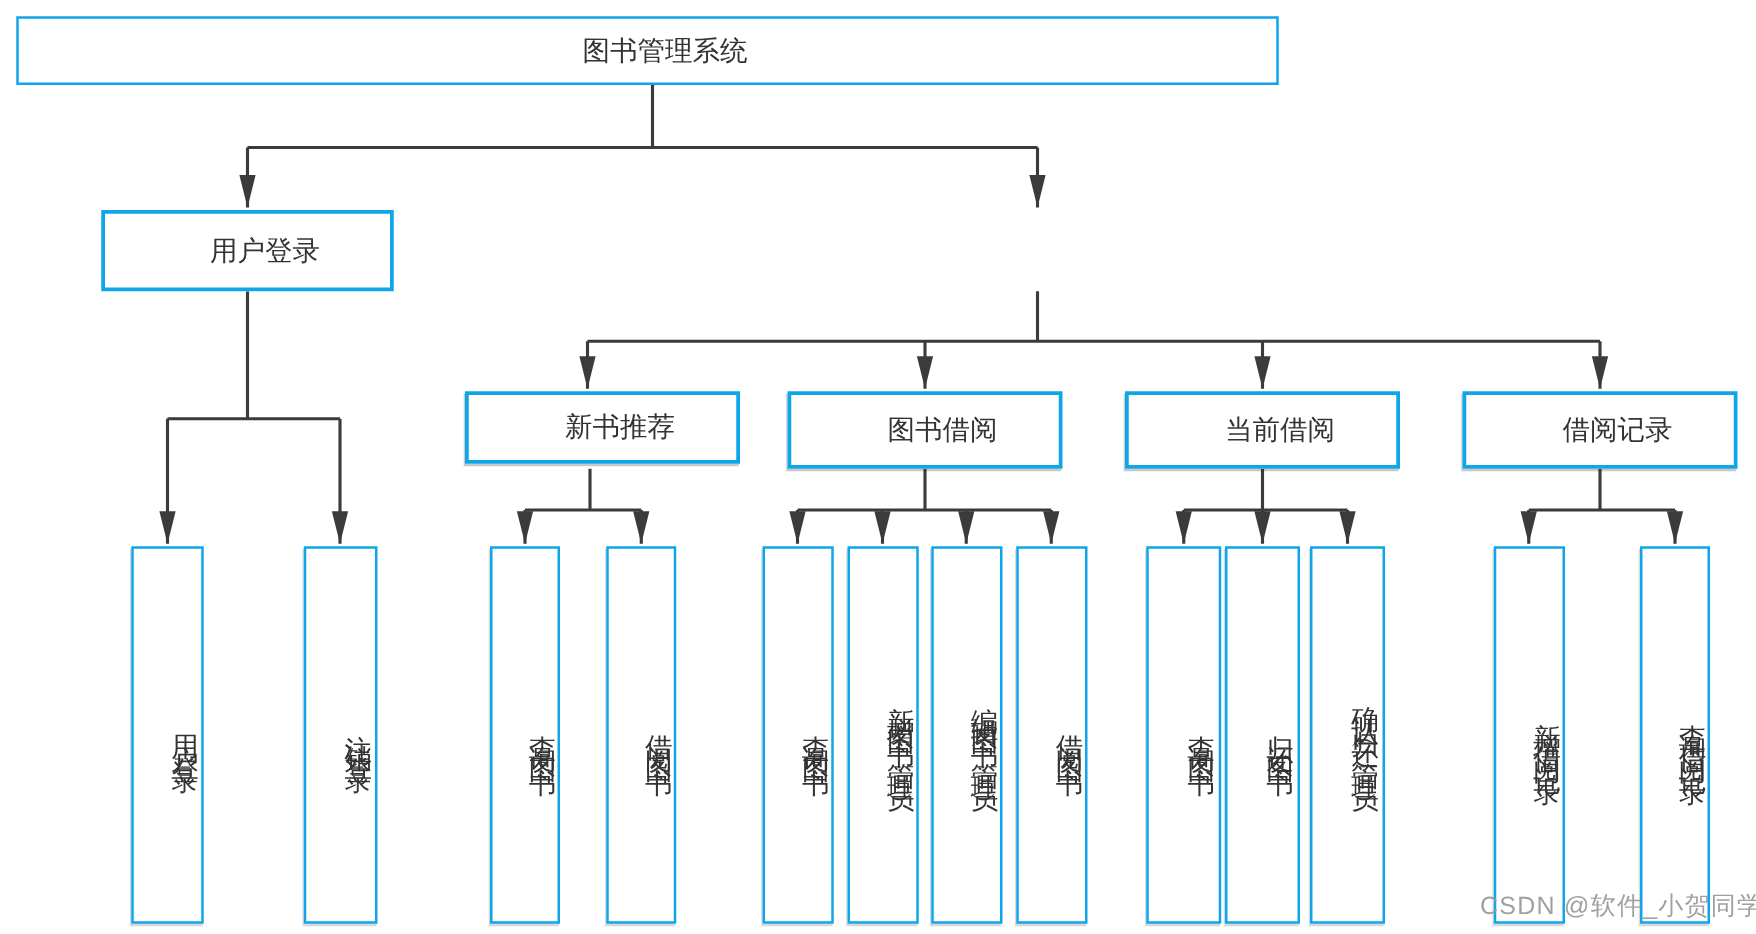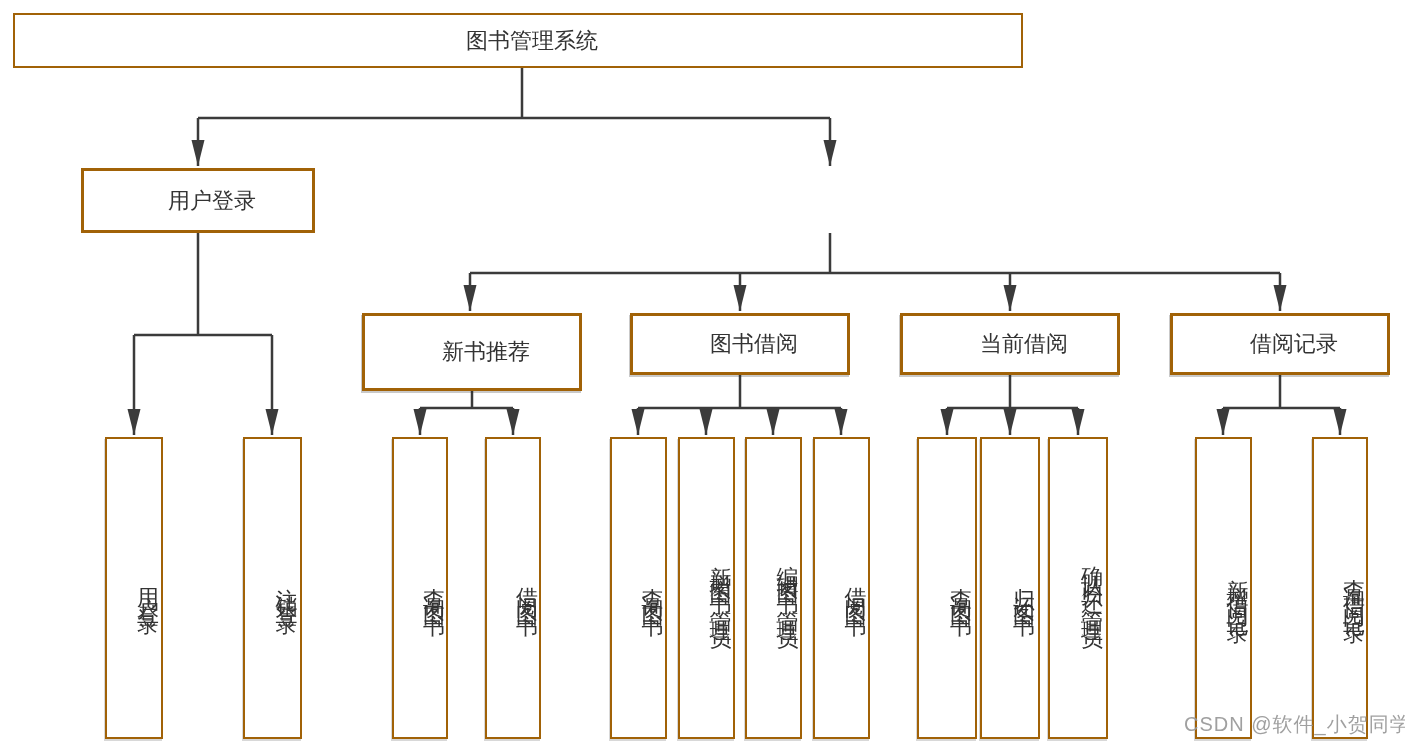--- a/index.html
+++ b/index.html
@@ -9,21 +9,21 @@
     height:747px;
     background:#ffffff;
     font-family:"Liberation Sans","DejaVu Sans",sans-serif;
     overflow:hidden;
   }
   #wires{position:absolute;left:0;top:0;width:1405px;height:747px;}
   .node{
     position:absolute;
     box-sizing:border-box;
     background:#ffffff;
-    border:2px solid #a16207;
+    border:2px solid #0ea5e9;
     color:#333333;
     display:flex;
     align-items:center;
     justify-content:center;
     font-size:22px;
     line-height:1;
     white-space:nowrap;
     padding-left:28px;
   }
   .lvl2{border-width:3px;}
@@ -91,21 +91,21 @@
       <path d="M1280,375 V408 M1223,408 H1340"></path>
       <line x1="1223" y1="408" x2="1223" y2="435" marker-end="url(#ah)"></line>
       <line x1="1340" y1="408" x2="1340" y2="435" marker-end="url(#ah)"></line>
     </g>
   </svg>
 
   <div class="node" style="left:13px;top:13px;width:1010px;height:55px;">图书管理系统</div>
 
   <div class="node lvl2" style="left:81px;top:168px;width:234px;height:65px;">用户登录</div>
 
-  <div class="node lvl3" style="left:362px;top:313px;width:220px;height:78px;">新书推荐</div>
+  <div class="node lvl3" style="left:372px;top:313px;width:220px;height:58px;">新书推荐</div>
   <div class="node lvl3" style="left:900px;top:313px;width:220px;height:62px;">当前借阅</div>
   <div class="node lvl3" style="left:630px;top:313px;width:220px;height:62px;">图书借阅</div>
   <div class="node lvl3" style="left:1170px;top:313px;width:220px;height:62px;">借阅记录</div>
 
   <div class="node leaf" style="left:105px;top:437px;width:58px;height:302px;">用户登录</div>
   <div class="node leaf" style="left:243px;top:437px;width:59px;height:302px;">注销登录</div>
 
   <div class="node leaf" style="left:392px;top:437px;width:56px;height:302px;">查询图书</div>
   <div class="node leaf" style="left:485px;top:437px;width:56px;height:302px;">借阅图书</div>
 

